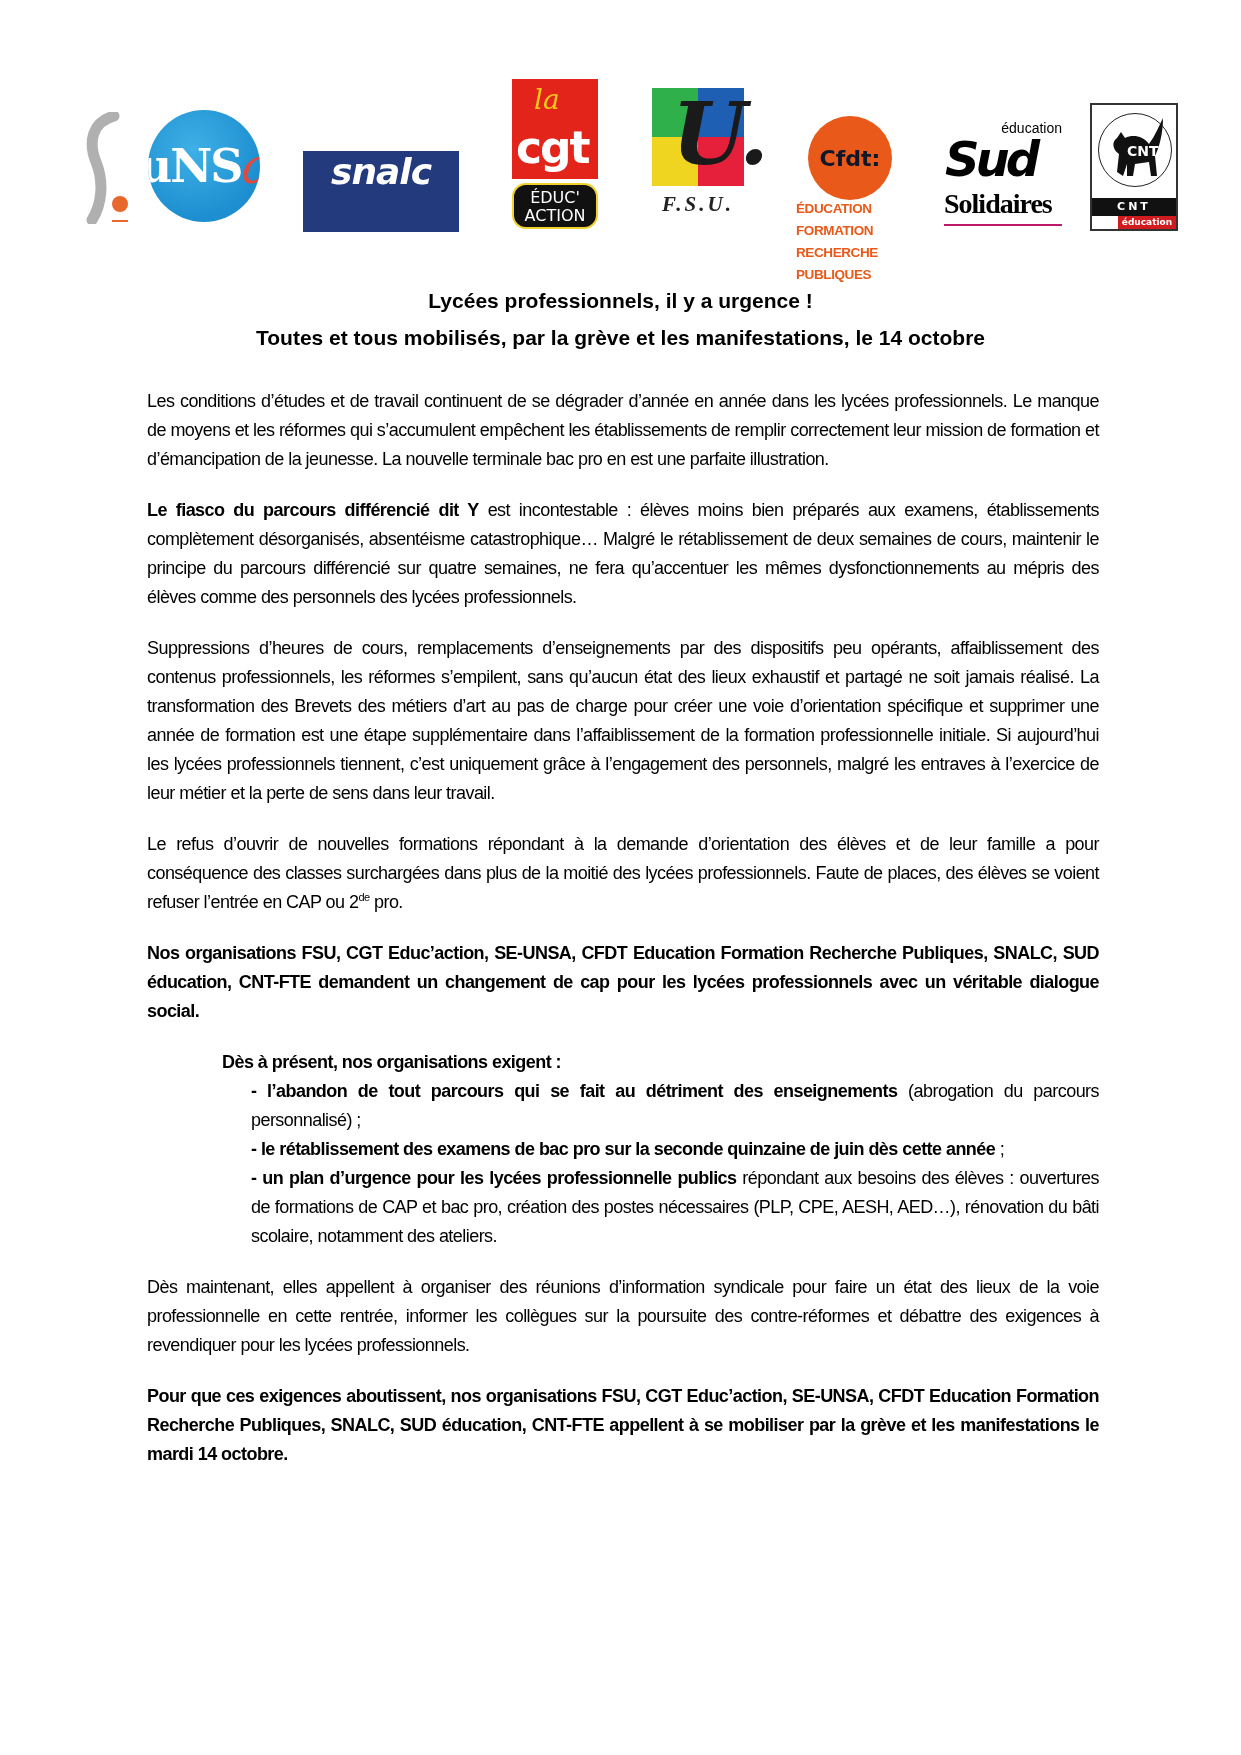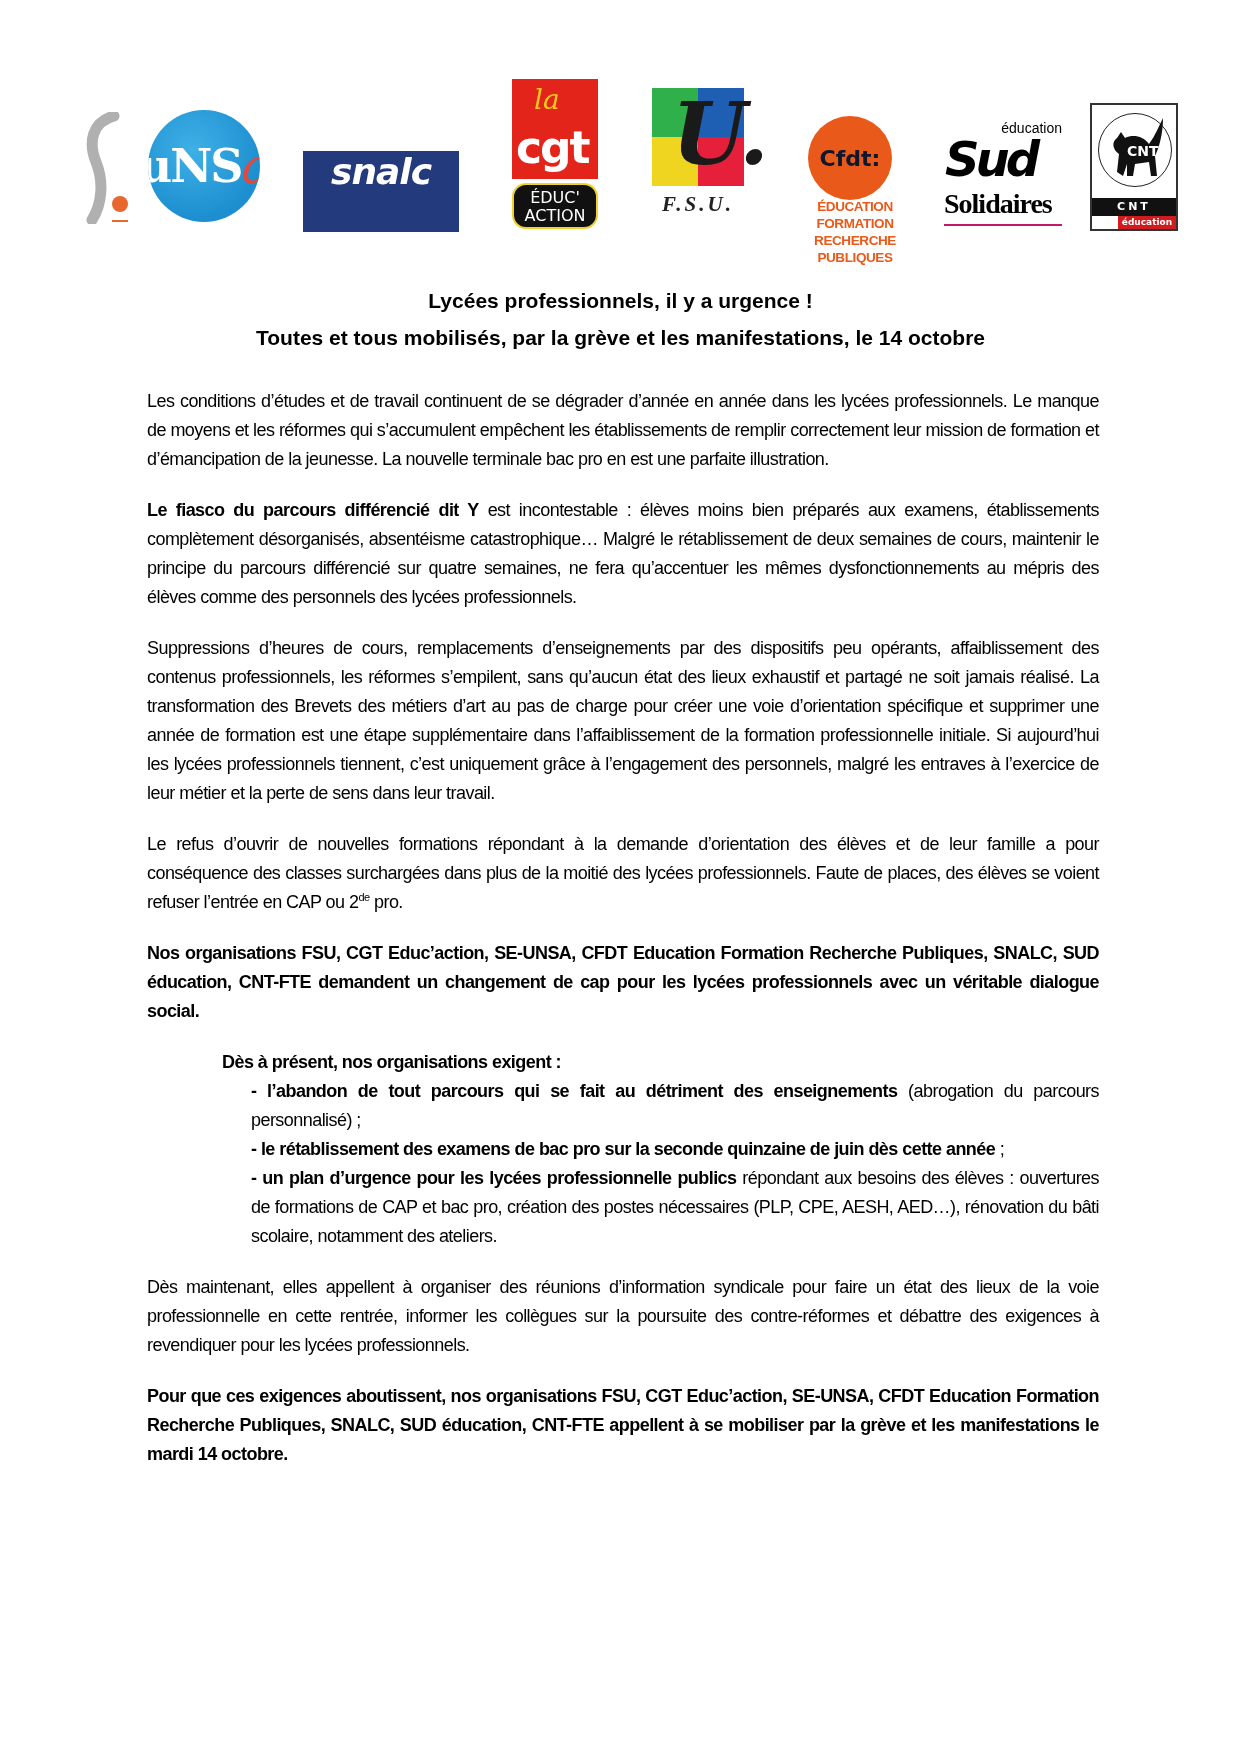--- a/index.html
+++ b/index.html
@@ -37,21 +37,21 @@
     .fsu { left: 646px; top: 88px; width: 104px; height: 140px; }
     .fsu-grid { position: absolute; left: 6px; top: 0; width: 92px; height: 98px; }
     .fsu-q { position: absolute; width: 46px; height: 49px; }
     .fsu-u { position: absolute; left: 20px; top: -4px; font-family: "DejaVu Serif", serif; font-style: italic; font-weight: bold; font-size: 86px; color: #1a1a1a; line-height: 100px; }
     .fsu-label { position: absolute; left: 0; top: 104px; width: 104px; text-align: center; font-family: "Liberation Serif", serif; font-style: italic; font-weight: bold; font-size: 21px; color: #222; letter-spacing: 3px; }
 
     
     .cfdt { left: 784px; top: 116px; width: 140px; height: 116px; }
     .cfdt-circle { position: absolute; left: 24px; top: 0; width: 84px; height: 84px; border-radius: 50%; background: #e8591a;
       display: flex; align-items: center; justify-content: center; color: #0f172a; font-family: "DejaVu Sans", sans-serif; font-weight: bold; font-size: 22px; }
-    .cfdt-sub { position: absolute; left: 1px; top: 82px; width: 140px; text-align: center; color: #e8591a; font-family: "Liberation Sans", sans-serif; font-weight: bold; font-size: 13.5px; line-height: 17px; letter-spacing: -0.4px; }
+    .cfdt-sub { position: absolute; left: 12px; top: 82px; width: 140px; color: #e8591a; font-family: "Liberation Sans", sans-serif; font-weight: bold; font-size: 13.5px; line-height: 22px; letter-spacing: -0.4px; }
 
     
     .sud { left: 942px; top: 120px; width: 126px; height: 110px; }
     .sud-edu { position: absolute; right: 6px; top: 0; font-size: 14px; font-family: "Liberation Sans", sans-serif; }
     .sud-word { position: absolute; left: 3px; top: 6px; font-family: "DejaVu Sans", sans-serif; font-weight: bold; font-style: italic; font-size: 48px; letter-spacing: -4px; line-height: 66px; }
     .sud-sol { position: absolute; left: 2px; top: 68px; font-family: "Liberation Serif", serif; font-weight: bold; font-size: 28px; letter-spacing: -1px; }
     .sud-line { position: absolute; left: 2px; top: 104px; width: 118px; height: 2px; background: #c2186b; }
 
     
     .cnt { left: 1090px; top: 103px; width: 88px; height: 128px; border: 2px solid #333; border-radius: 0; box-sizing: border-box; background: #fff; }

